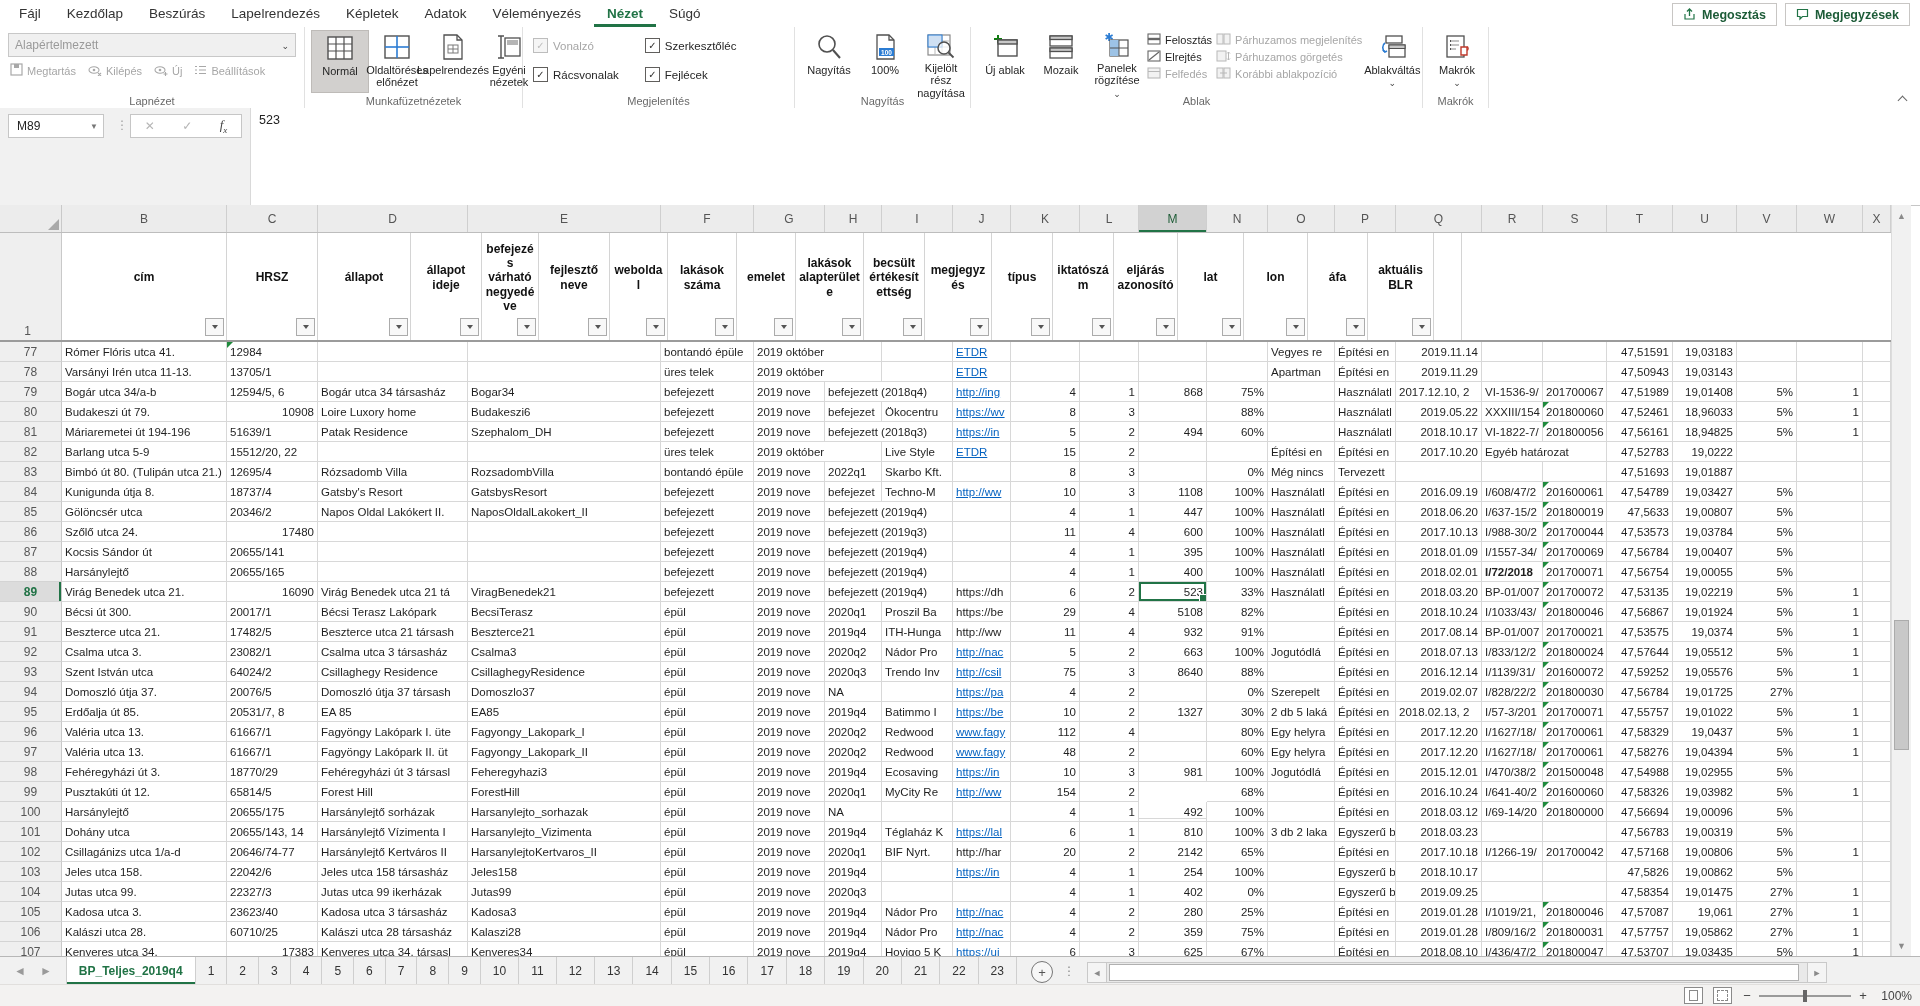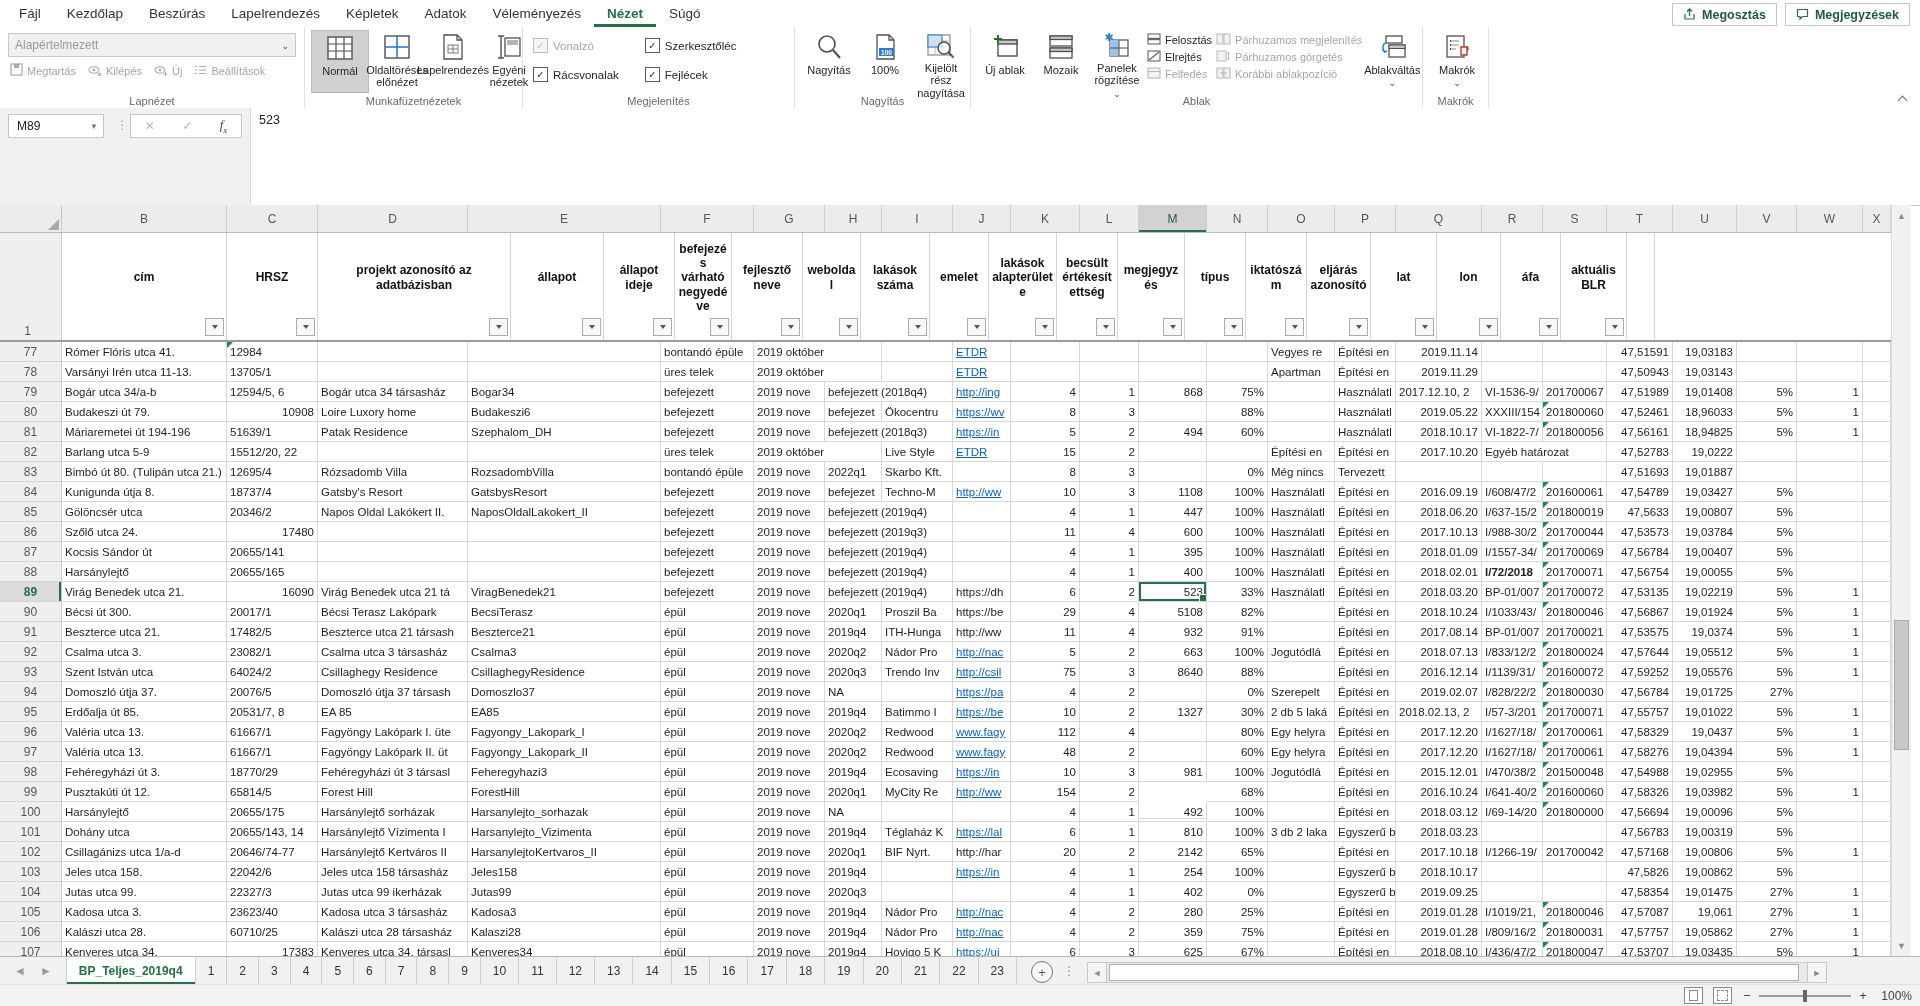--- a/index.html
+++ b/index.html
@@ -448,24 +448,20 @@
           <span>1</span>
         </div>
         <div class="hcell" style="width: 165px; min-width: 165px;">
           <span>cím</span>
           <div class="filterbtn"></div>
         </div>
         <div class="hcell" style="width: 91px; min-width: 91px; text-align: right;">
           <span>HRSZ</span>
           <div class="filterbtn"></div>
         </div>
-        <div class="hcell" style="width: 193px; min-width: 193px;">
-          <span>projekt azonosító az adatbázisban</span>
-          <div class="filterbtn"></div>
-        </div>
         <div class="hcell" style="width: 93px; min-width: 93px;">
           <span>állapot</span>
           <div class="filterbtn"></div>
         </div>
         <div class="hcell" style="width: 71px; min-width: 71px;">
           <span>állapot ideje</span>
           <div class="filterbtn"></div>
         </div>
         <div class="hcell" style="width: 57px; min-width: 57px;">
           <span>befejezés várható negyedéve</span>

